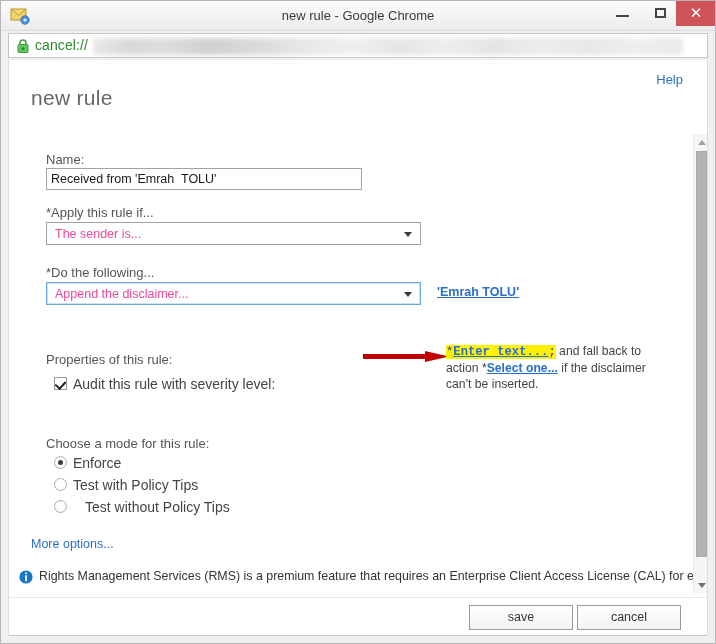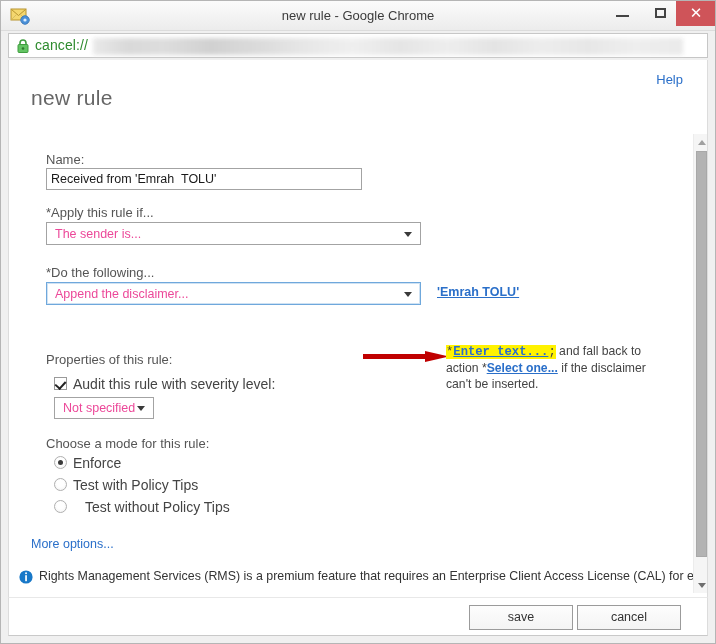--- a/index.html
+++ b/index.html
@@ -476,24 +476,20 @@
 
     <div class="action-desc">
       <span class="hl"><span>*</span><span class="inline-link">Enter text...</span><span>;</span></span><span> and fall back to action </span><span>*</span><span class="inline-link">Select one...</span><span> if the disclaimer can't be inserted.</span>
     </div>
 
     <div class="form-label" style="left:37px; top:292px;">Properties of this rule:</div>
 
     <div class="checkbox checked" style="left:45px; top:317px;"></div>
     <div class="opt-label" style="left:64px; top:316px;">Audit this rule with severity level:</div>
 
-    <div class="select-box" style="left:45px; top:337px; width:100px; height:22px;">
-      <span class="select-text" style="line-height:20px;">Not specified</span>
-      <span class="select-arrow"></span>
-    </div>
 
     <div class="form-label" style="left:37px; top:376px;">Choose a mode for this rule:</div>
 
     <div class="radio selected" style="left:45px; top:396px;"></div>
     <div class="opt-label" style="left:64px; top:395px;">Enforce</div>
 
     <div class="radio" style="left:45px; top:418px;"></div>
     <div class="opt-label" style="left:64px; top:417px;">Test with Policy Tips</div>
 
     <div class="radio" style="left:45px; top:440px;"></div>

